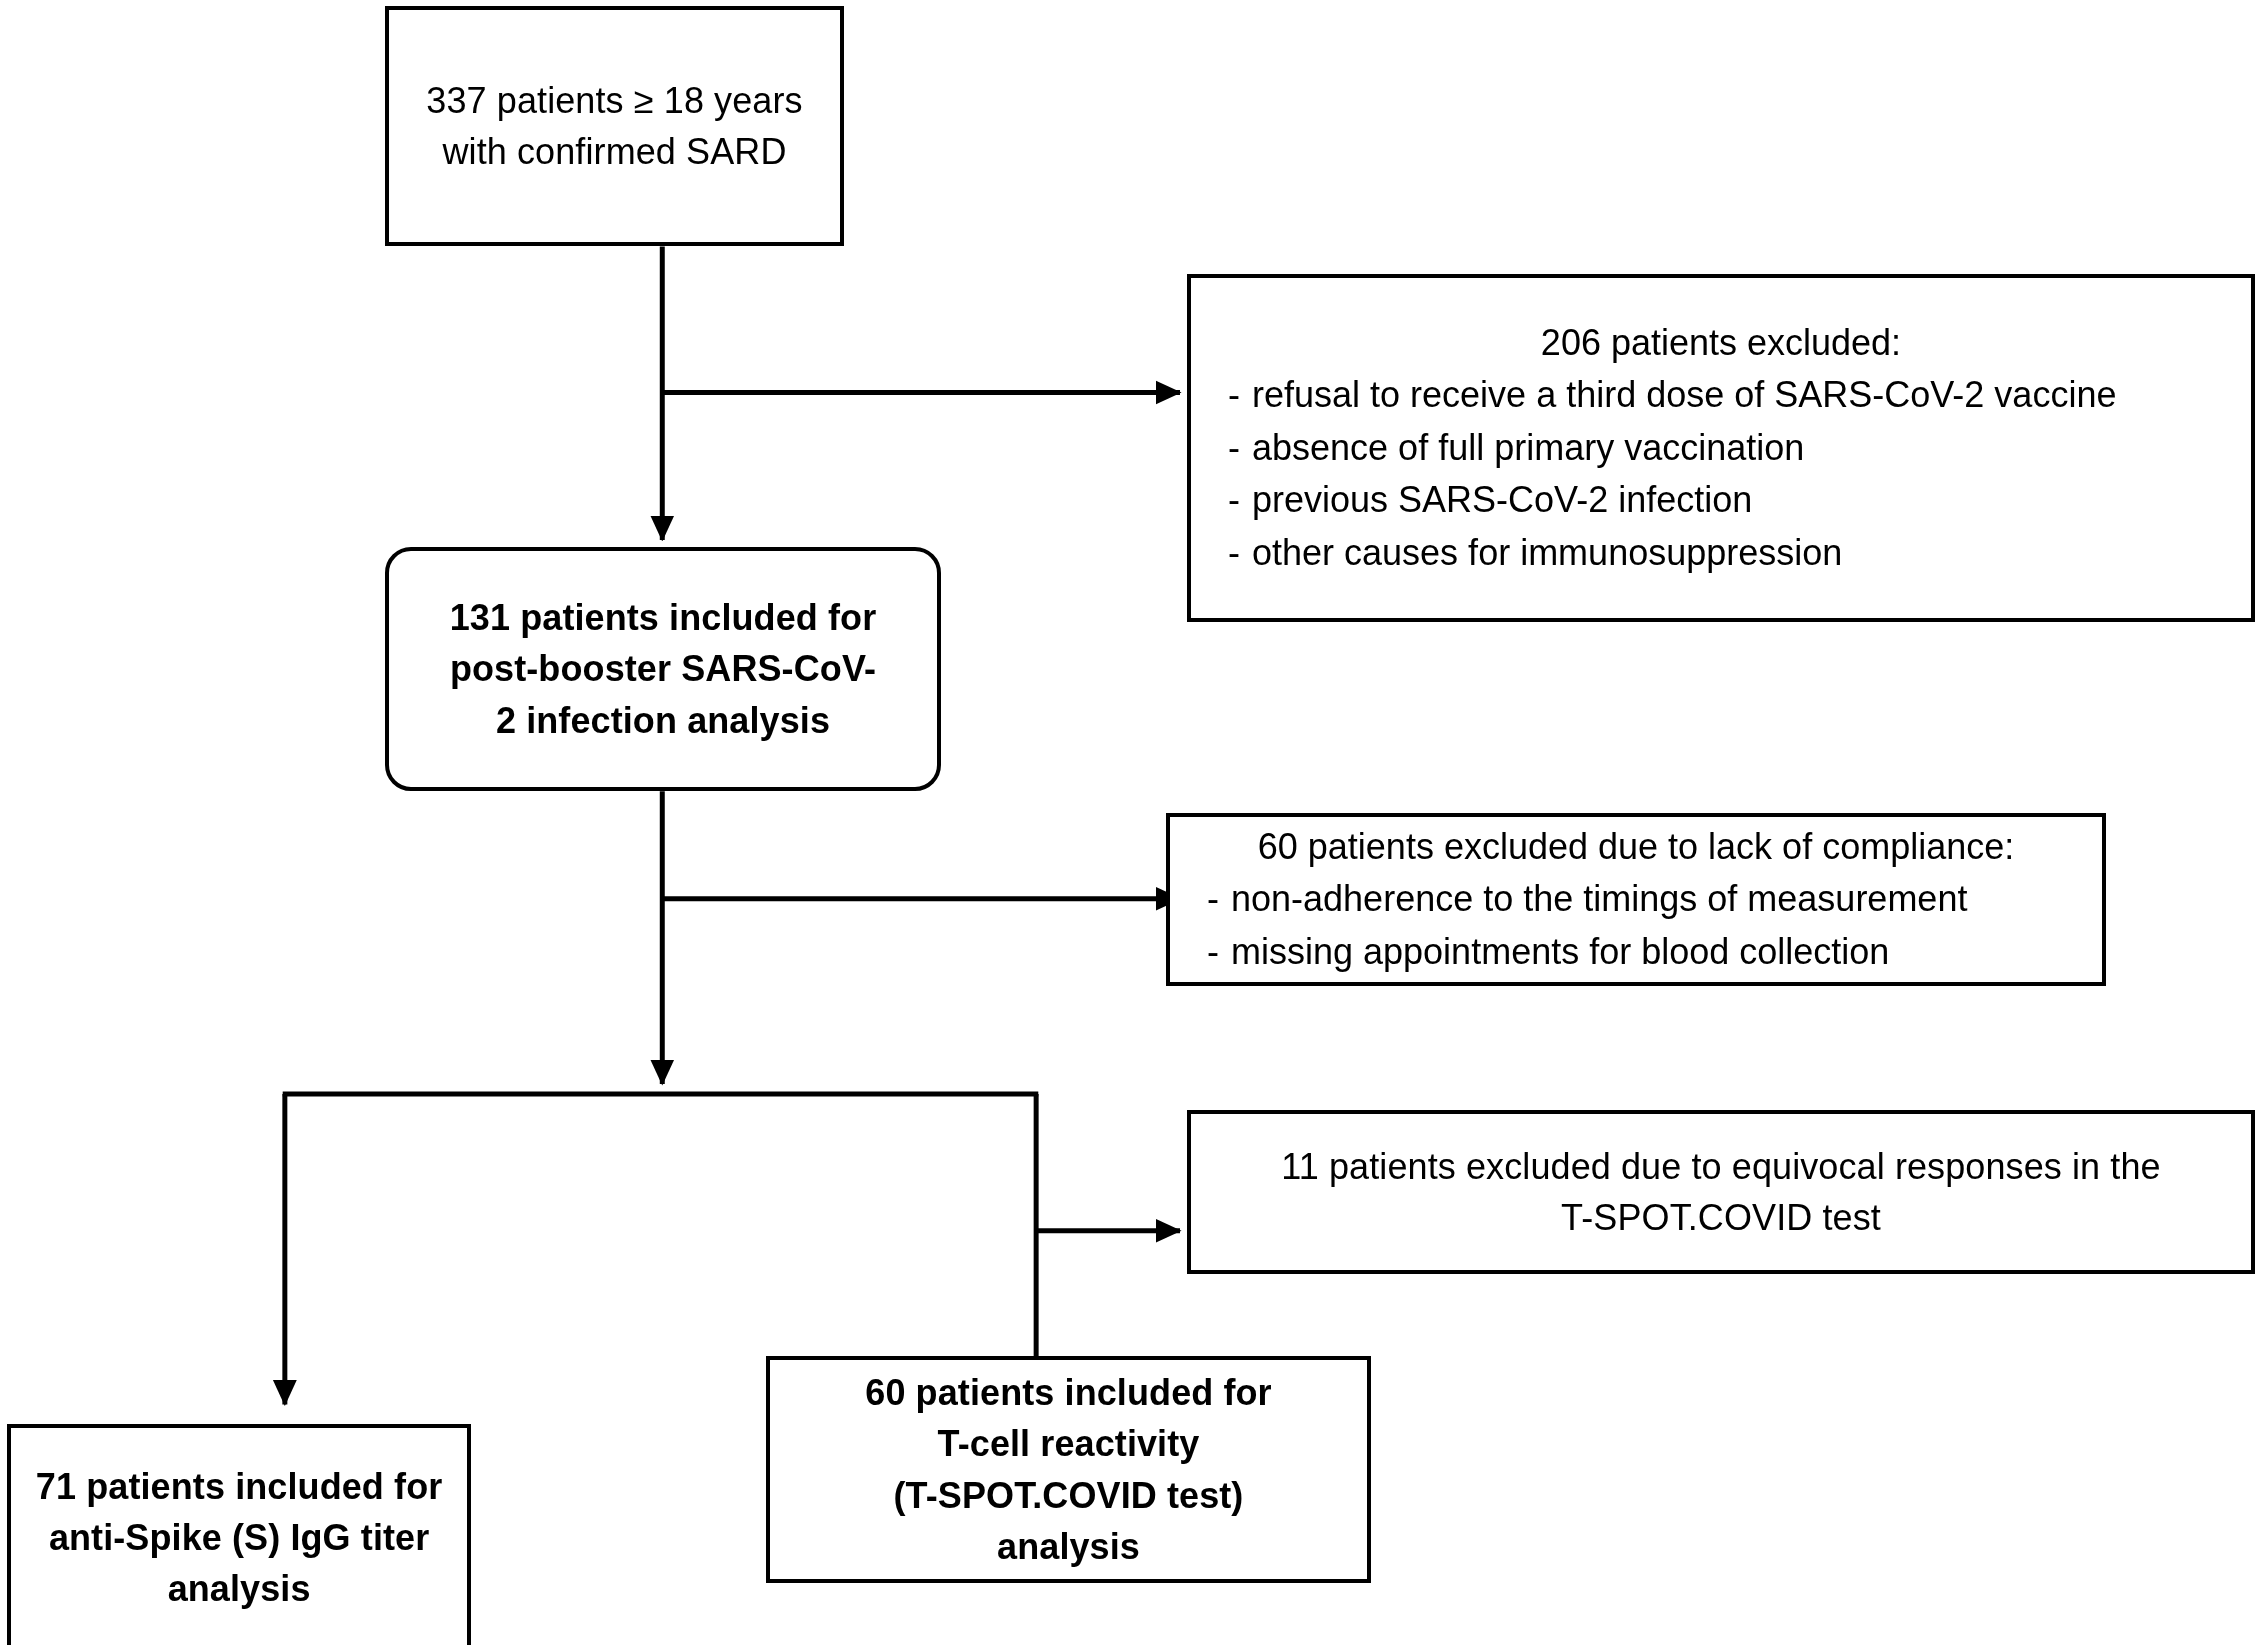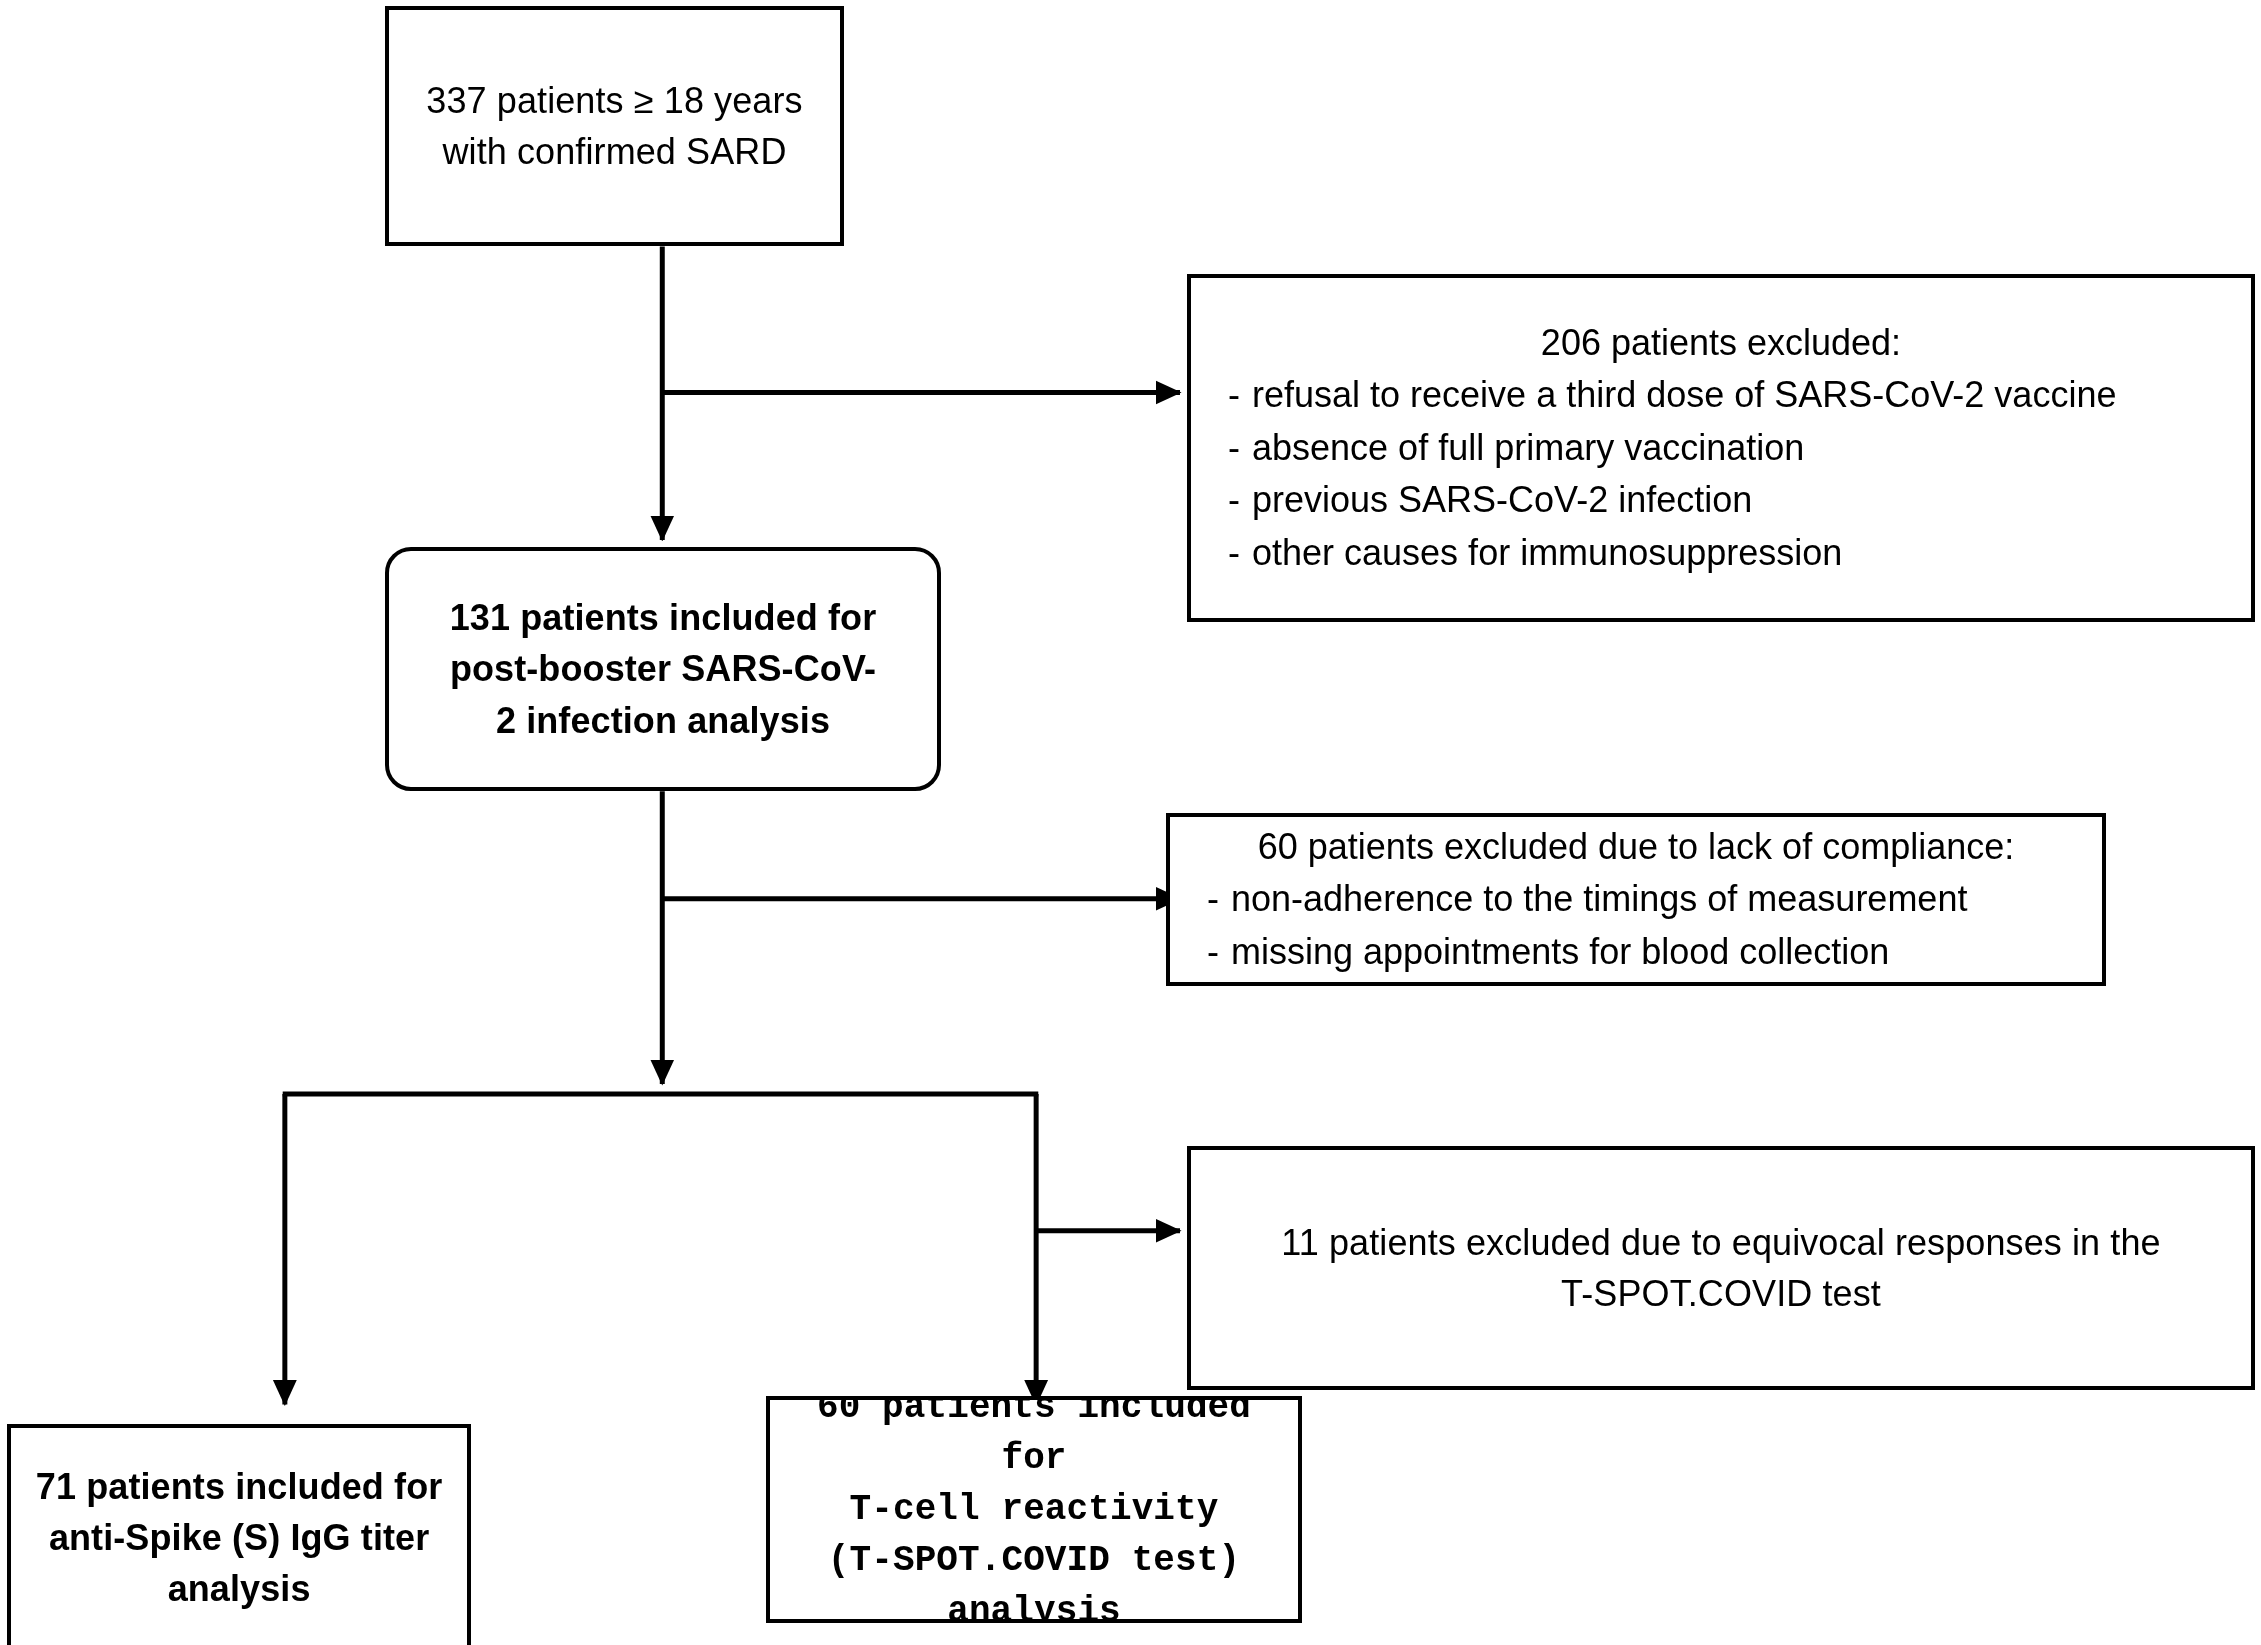--- a/index.html
+++ b/index.html
@@ -73,23 +73,23 @@
     content: "-";
     position: absolute;
     left: 0;
     top: 0;
   }
   
   #node-screened   { left: 385px;  top: 6.4px;    width: 459px;  height: 240px; }
   #node-excluded-1 { left: 1187px; top: 274px;  width: 1068px; height: 348px; }
   #node-included-1 { left: 385px;  top: 547px;  width: 556px;  height: 244px; border-radius: 26px; }
   #node-excluded-2 { left: 1166px; top: 813px; width: 940px; height: 173px; }
-  #node-excluded-3 { left: 1187px; top: 1110px; width: 1068px; height: 244px; margin-top: 36px; }
+  #node-excluded-3 { left: 1187px; top: 1110px; width: 1068px; height: 164px; }
   #node-final-igg  { left: 7.1px;   top: 1412px; width: 464px;  height: 227px; margin-top: 12px; }
-  #node-final-tcell{ left: 766px; top: 1396px; width: 536px;  height: 227px; font-family: Liberation Mono, monospace; }
+  #node-final-tcell{ left: 766px; top: 1356px; width: 605px;  height: 227px; }
 </style>
 </head>
 <body>
 
 <div id="flow-root">
 
   <svg class="conn-layer" viewBox="0 0 3175 2311" aria-hidden="true">
     <defs>
       <marker id="arrowhead" viewBox="0 0 10 10" refX="9.4" refY="5" markerWidth="5.2" markerHeight="5.2" orient="auto-start-reverse">
         <path d="M 0 0.4 L 10 5 L 0 9.6 z" fill="#000000"></path>

